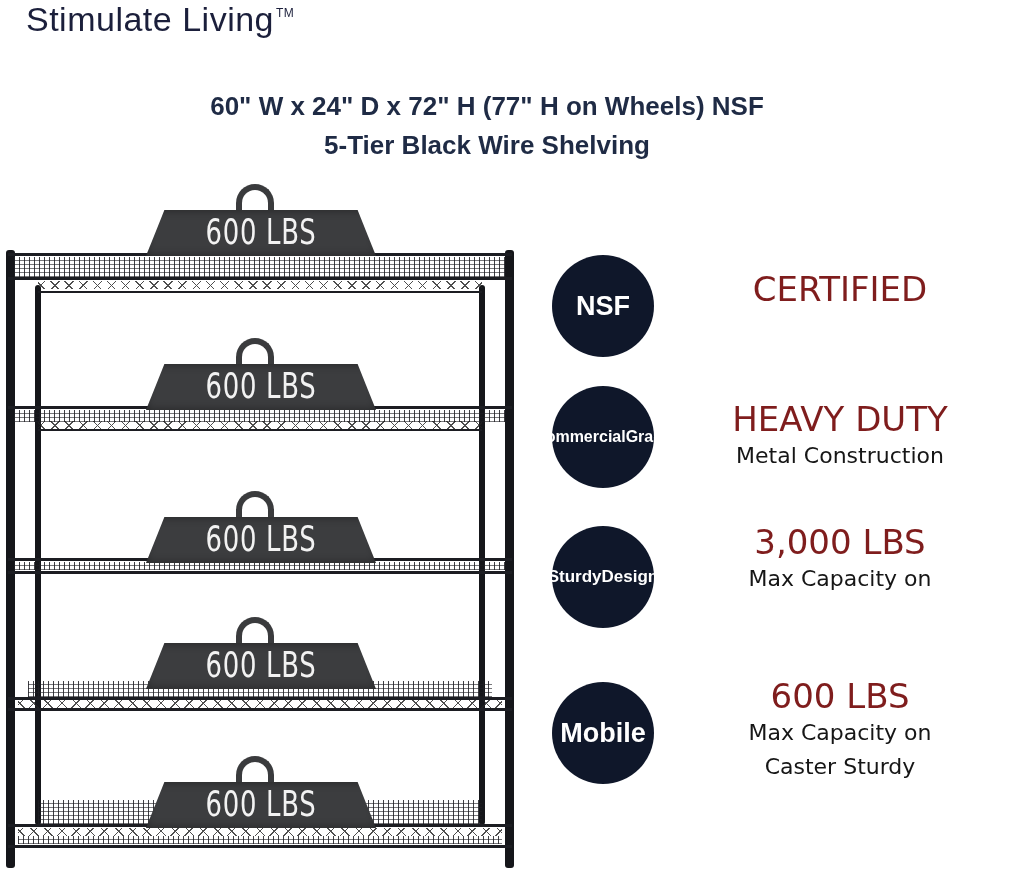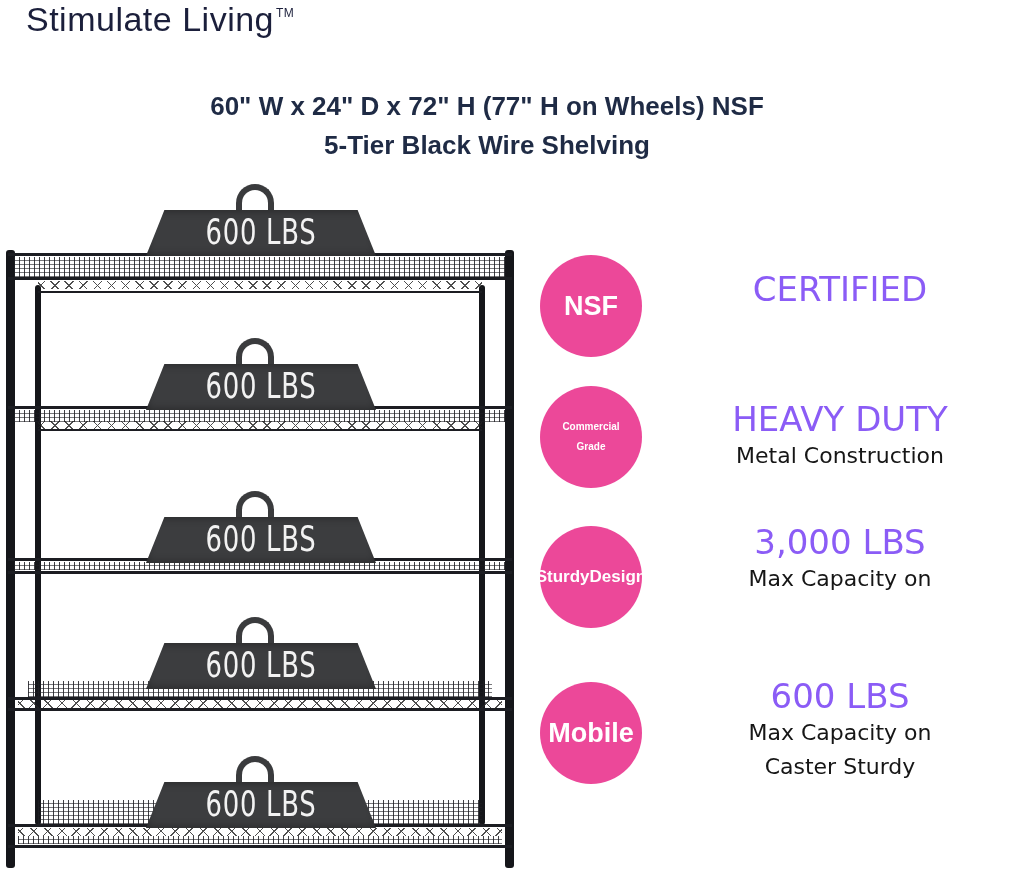--- a/index.html
+++ b/index.html
@@ -23,23 +23,23 @@
      repeating-linear-gradient(-45deg, transparent 0 4px, #222 4px 5px, transparent 5px 10px);opacity:0.8;}
 
   .weight{position:absolute;width:230px;height:72px;}
   .weight .handle{position:absolute;left:90px;top:0;width:38px;height:30px;border:6px solid #3a3b3d;border-bottom:none;border-radius:22px 22px 0 0;box-sizing:border-box;}
   .weight .body{position:absolute;left:0;top:26px;width:230px;height:46px;background:#3c3d3f;clip-path:polygon(8% 0,92% 0,100% 100%,0 100%);
      box-shadow:inset 0 0 10px rgba(0,0,0,0.4);}
   .weight .label{position:absolute;left:0;top:24px;width:230px;text-align:center;color:#f2f2f2;font-family:"DejaVu Sans",sans-serif;font-size:36px;transform:scaleX(0.72);letter-spacing:1px;line-height:48px;}
 
   
   .feature{position:absolute;left:540px;width:484px;}
-  .badge{position:absolute;left:0;width:102px;height:102px;border-radius:50%;background:#ec4899;color:#ffffff;display:flex;align-items:center;justify-content:center;text-align:center;font-family:"Liberation Sans",sans-serif;font-weight:bold;}
+  .badge{position:absolute;left:12px;width:102px;height:102px;border-radius:50%;background:#0f172a;color:#ffffff;display:flex;align-items:center;justify-content:center;text-align:center;font-family:"Liberation Sans",sans-serif;font-weight:bold;}
   .ftxt{position:absolute;left:115px;width:370px;text-align:center;font-family:"DejaVu Sans",sans-serif;}
-  .headline{color:#8b5cf6;font-size:34px;line-height:40px;font-weight:normal;}
+  .headline{color:#7f1d1d;font-size:34px;line-height:40px;font-weight:normal;}
   .sub{color:#161616;font-size:22px;line-height:34px;}
 </style>
 </head>
 <body>
 
 <div class="brand">
   <span>Stimulate Living</span><span class="tm">TM</span>
 </div>
 
 <div class="title l1">60" W x 24" D x 72" H (77" H on Wheels) NSF</div>
@@ -118,21 +118,21 @@
 <div class="feature" style="top:255px;height:105px;">
   <div class="badge" style="top:0;font-size:27px;">
     <span>NSF</span>
   </div>
   <div class="ftxt" style="top:14px;">
     <div class="headline">CERTIFIED</div>
   </div>
 </div>
 
 <div class="feature" style="top:386px;height:105px;">
-  <div class="badge" style="top:0;font-size:10px;line-height:20px;flex-direction:column;">
+  <div class="badge" style="top:0;font-size:16px;line-height:20px;flex-direction:row;">
     <span>Commercial</span>
     <span>Grade</span>
   </div>
   <div class="ftxt" style="top:13px;">
     <div class="headline">HEAVY DUTY</div>
     <div class="sub">Metal Construction</div>
   </div>
 </div>
 
 <div class="feature" style="top:526px;height:110px;">

